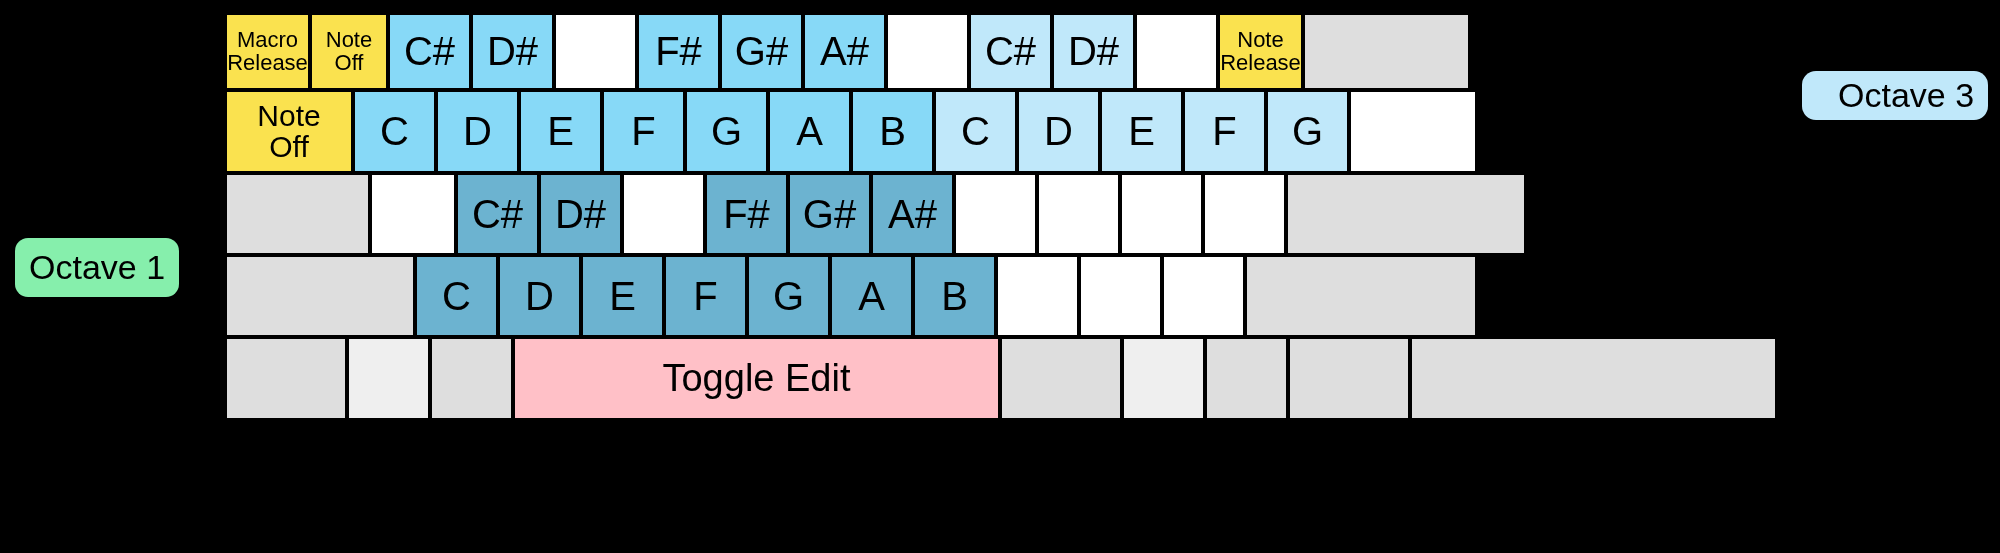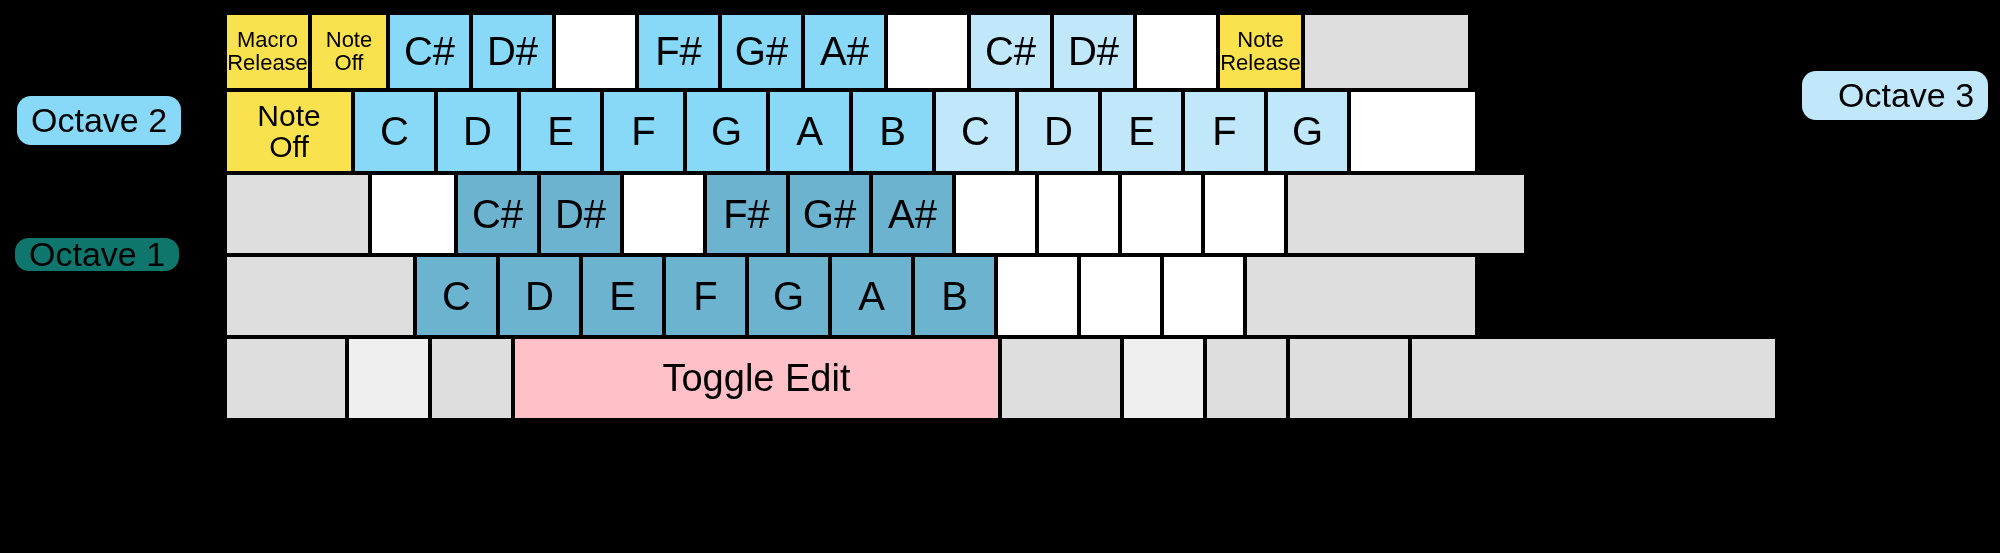--- a/index.html
+++ b/index.html
@@ -31,31 +31,28 @@
   .fs-sharp {font-size:40px;}
   .fs-small {font-size:22px;}
   .fs-med   {font-size:30px;}
   .fs-big   {font-size:38px;}
 
   
   .chip{position:absolute;border-radius:14px;color:#000;
         display:flex;align-items:center;justify-content:center;
         font-size:34px;white-space:nowrap;padding:0 14px;}
   #chip-oct2{left:17px;top:96px;height:49px;background:#87d9f7;}
-  #chip-oct1{left:15px;top:238px;height:33px;background:#0f766e;}
+  #chip-oct1{left:15px;top:238px;height:59px;background:#86efac;border-radius:13px;}
   #chip-oct3{left:1802px;top:71px;height:49px;background:#c0e8fa;padding-left:36px;}
 </style>
 </head>
 <body>
 
 <div id="stage">
 
-  <div class="chip" id="chip-oct2">
-    <span>Octave 2</span>
-  </div>
 
   <div class="chip" id="chip-oct1">
     <span>Octave 1</span>
   </div>
 
   <div class="chip" id="chip-oct3">
     <span>Octave 3</span>
   </div>
 
   <div class="kbd" id="kbd">

